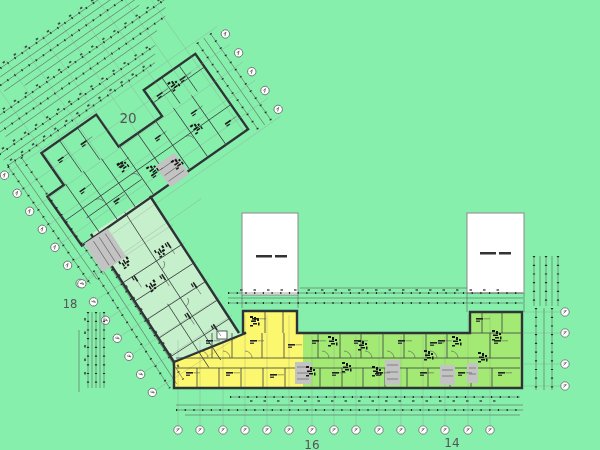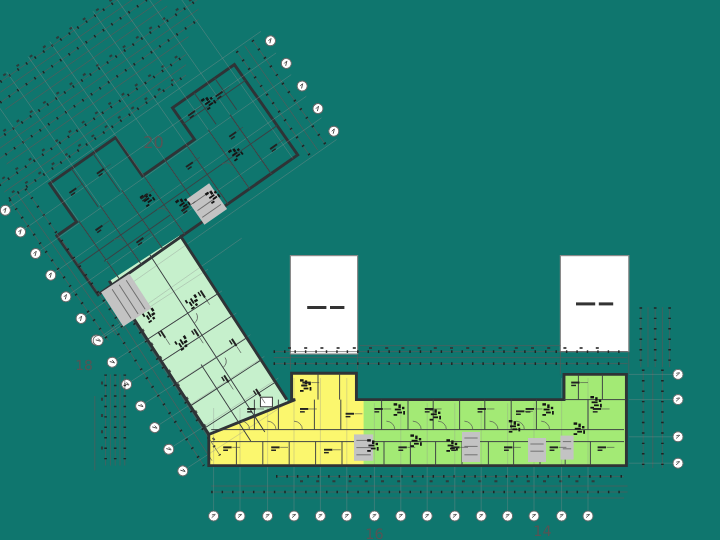--- a/index.html
+++ b/index.html
@@ -1,16 +1,16 @@
 <!DOCTYPE html>
 <html><head>
 <meta charset="utf-8">
 <style>
   html,body{margin:0;padding:0;background:#ffffff;}
-  #stage{position:relative;width:600px;height:450px;background:#0f766e;overflow:hidden;
+  #stage{position:relative;width:600px;height:450px;background:#86efac;overflow:hidden;
          font-family:"DejaVu Sans",sans-serif;}
   svg{position:absolute;left:0;top:0;}
   .dim{stroke:#5a5a5a;stroke-width:0.55;fill:none;}
   .tk{stroke:#1d1d1d;stroke-width:2.2;fill:none;stroke-dasharray:1.2 7.5;opacity:.9;}
   .tx{stroke:#333;stroke-width:1.7;fill:none;stroke-dasharray:2.5 11;opacity:.85;}
   .gl{stroke:#8f8f8f;stroke-width:0.5;fill:none;opacity:.55;}
   .wall{stroke:#2f3336;stroke-width:2.4;fill:none;stroke-linejoin:miter;}
   .iw{stroke:#3c4043;stroke-width:0.8;fill:none;}
   .arc{stroke:#555;stroke-width:0.6;fill:none;}
   .hatch{stroke:#6f6f6f;stroke-width:0.8;fill:none;}

